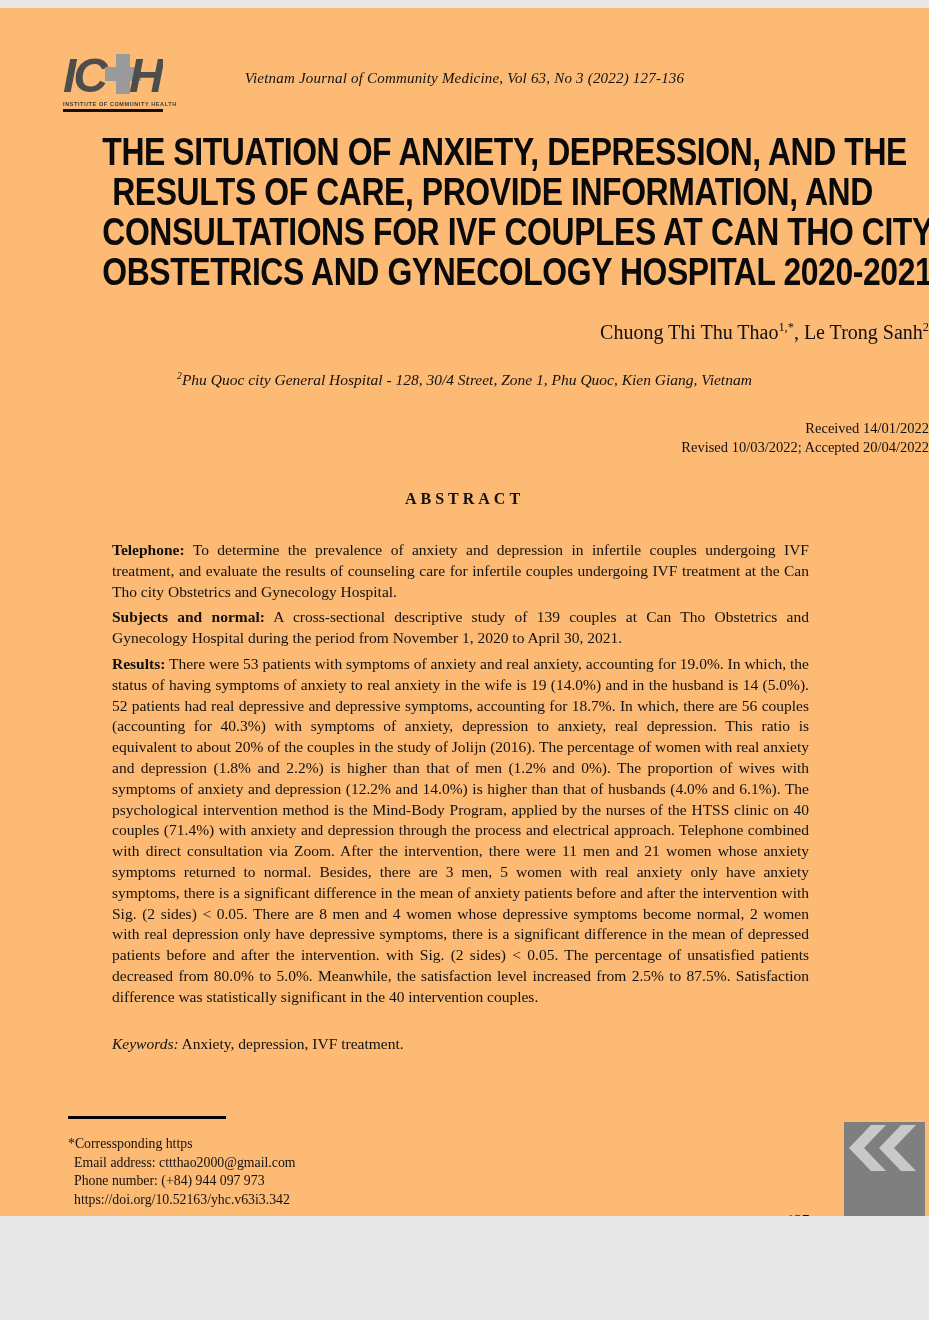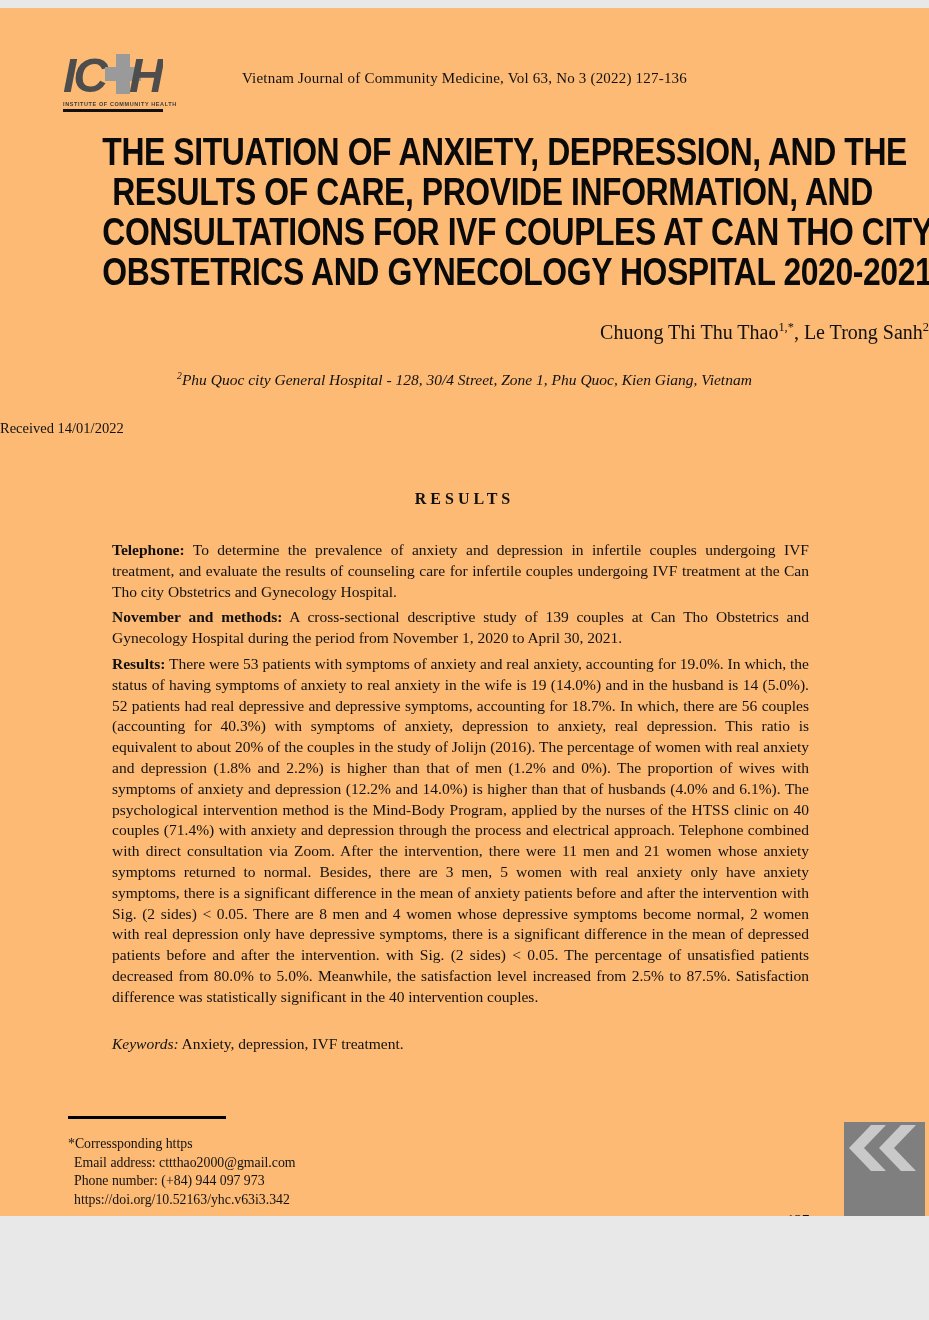--- a/index.html
+++ b/index.html
@@ -35,20 +35,21 @@
     background: #111111;
     margin-top: 2px;
     width: 100px;
   }
   .journal-line {
     position: absolute;
     top: 62px;
     left: 0;
     width: 100%;
     text-align: center;
+    font-style: italic;
     font-size: 15px;
     letter-spacing: 0.2px;
   }
 
   
   .paper-title {
     position: absolute;
     top: 124px;
     left: 0;
     width: 100%;
@@ -87,21 +88,21 @@
     text-align: center;
     font-style: italic;
     font-size: 15.5px;
     line-height: 22px;
   }
   .dates {
     position: absolute;
     top: 411px;
     left: 0;
     width: 100%;
-    text-align: left;
+    text-align: right;
     font-size: 14.5px;
     line-height: 19px;
   }
 
   
   .abstract-heading {
     position: absolute;
     top: 482px;
     left: 0;
     width: 100%;
@@ -186,27 +187,28 @@
   <div class="authors">
     <span>Chuong Thi Thu Thao</span><sup>1,*</sup><span>, </span><span>Le Trong Sanh</span><sup>2</sup>
   </div>
 
   <div class="affiliations">
     <div class="affiliation"><sup>2</sup><span>Phu Quoc city General Hospital - 128, 30/4 Street, Zone 1, Phu Quoc, Kien Giang, Vietnam</span></div>
   </div>
 
   <div class="dates">
     <div>Received 14/01/2022</div>
-  </div>
-
-  <div class="abstract-heading">RESULTS</div>
+    <div>Revised 10/03/2022; Accepted 20/04/2022</div>
+  </div>
+
+  <div class="abstract-heading">ABSTRACT</div>
 
   <div class="abstract-body">
     <p><b>Telephone:</b><span> To determine the prevalence of anxiety and depression in infertile couples undergoing IVF treatment, and evaluate the results of counseling care for infertile couples undergoing IVF treatment at the Can Tho city Obstetrics and Gynecology Hospital.</span></p>
-    <p><b>November and methods:</b><span> A cross-sectional descriptive study of 139 couples at Can Tho Obstetrics and Gynecology Hospital during the period from November 1, 2020 to April 30, 2021.</span></p>
+    <p><b>Subjects and normal:</b><span> A cross-sectional descriptive study of 139 couples at Can Tho Obstetrics and Gynecology Hospital during the period from November 1, 2020 to April 30, 2021.</span></p>
     <p><b>Results:</b><span> There were 53 patients with symptoms of anxiety and real anxiety, accounting for 19.0%. In which, the status of having symptoms of anxiety to real anxiety in the wife is 19 (14.0%) and in the husband is 14 (5.0%). 52 patients had real depressive and depressive symptoms, accounting for 18.7%. In which, there are 56 couples (accounting for 40.3%) with symptoms of anxiety, depression to anxiety, real depression. This ratio is equivalent to about 20% of the couples in the study of Jolijn (2016). The percentage of women with real anxiety and depression (1.8% and 2.2%) is higher than that of men (1.2% and 0%). The proportion of wives with symptoms of anxiety and depression (12.2% and 14.0%) is higher than that of husbands (4.0% and 6.1%). The psychological intervention method is the Mind-Body Program, applied by the nurses of the HTSS clinic on 40 couples (71.4%) with anxiety and depression through the process and electrical approach. Telephone combined with direct consultation via Zoom. After the intervention, there were 11 men and 21 women whose anxiety symptoms returned to normal. Besides, there are 3 men, 5 women with real anxiety only have anxiety symptoms, there is a significant difference in the mean of anxiety patients before and after the intervention with Sig. (2 sides) &lt; 0.05. There are 8 men and 4 women whose depressive symptoms become normal, 2 women with real depression only have depressive symptoms, there is a significant difference in the mean of depressed patients before and after the intervention. with Sig. (2 sides) &lt; 0.05. The percentage of unsatisfied patients decreased from 80.0% to 5.0%. Meanwhile, the satisfaction level increased from 2.5% to 87.5%. Satisfaction difference was statistically significant in the 40 intervention couples.</span></p>
     <p class="keywords"><i>Keywords:</i><span> Anxiety, depression, IVF treatment.</span></p>
   </div>
 
   <div class="footnote">
     <div class="footnote-rule"></div>
     <div>*Corressponding https</div>
     <div class="fn-ind">Email address: cttthao2000@gmail.com</div>
     <div class="fn-ind">Phone number: (+84) 944 097 973</div>
     <div class="fn-ind">https://doi.org/10.52163/yhc.v63i3.342</div>

